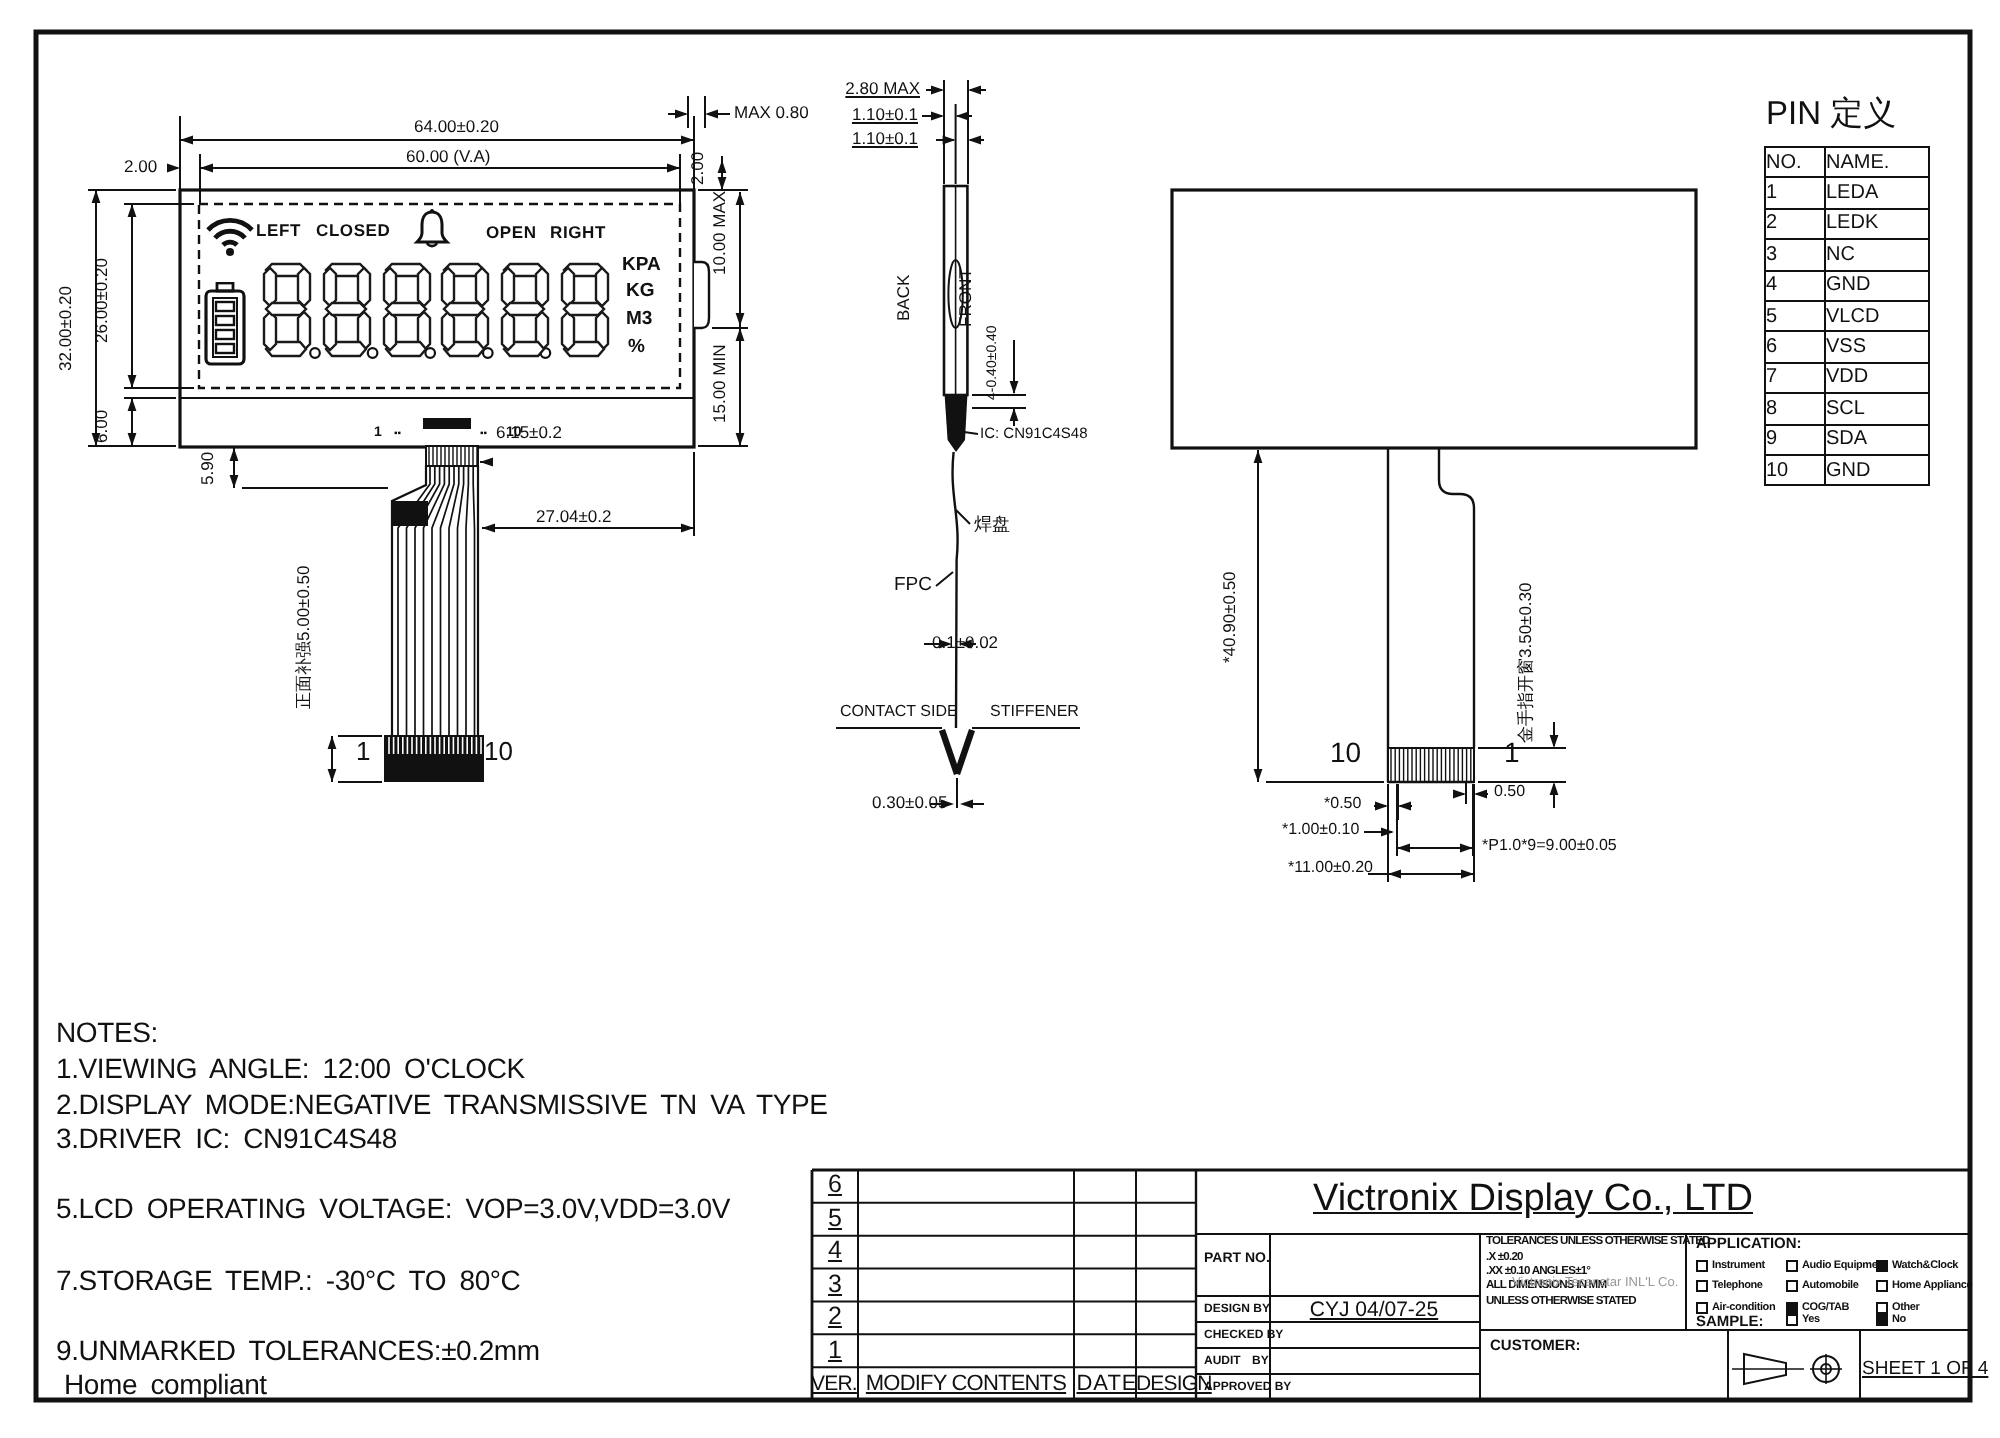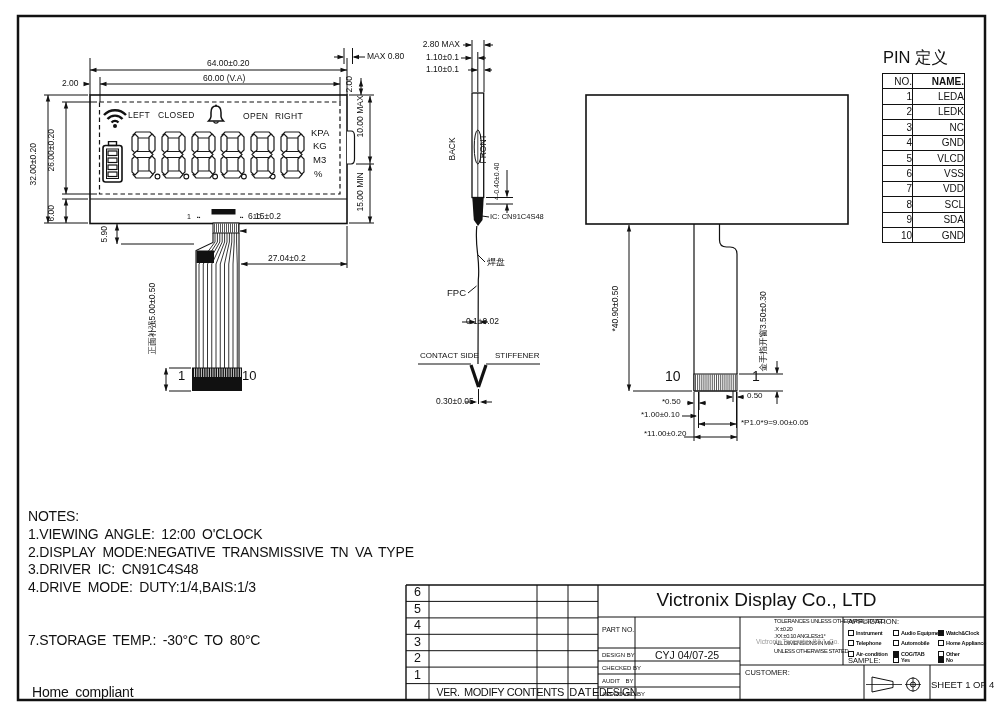--- a/index.html
+++ b/index.html
@@ -1,31 +1,31 @@
 <!DOCTYPE html>
 <html><head>
 <meta charset="utf-8">
 <style>
   html,body{margin:0;padding:0;background:#fff;}
   .sheet{position:relative;width:1000px;height:719px;background:#fff;overflow:hidden;
          font-family:"Liberation Sans",sans-serif;color:#111;}
   #lw{position:absolute;left:0;top:0;z-index:1;}
   .t{position:absolute;white-space:nowrap;line-height:1;color:#111;z-index:3;}
-  .b{font-weight:normal;}
+  .b{font-weight:bold;}
   .rv{transform:rotate(-90deg);transform-origin:0 100%;}
-  .ctr{text-align:center;}
-  .cx{letter-spacing:-0.4px;margin-left:31px;}
+  .ctr{text-align:center;text-decoration:underline;}
+  .cx{letter-spacing:-0.4px;}
   #digits{position:absolute;left:131px;top:131px;display:flex;gap:4.8px;z-index:2;}
   .note{font-size:14px;letter-spacing:-0.2px;word-spacing:3px;}
   .pin-table{position:absolute;left:882px;top:73px;border-collapse:collapse;z-index:3;
              font-size:10px;}
-  .pin-table td,.pin-table th{border:1px solid #111;padding:0;text-align:right;
+  .pin-table td,.pin-table th{border:1px solid #111;padding:0;text-align:left;
              font-weight:normal;height:14.4px;}
   .pin-table .c-no{width:29px;}
-  .pin-table .c-name{width:51px;font-weight:bold;}
+  .pin-table .c-name{width:51px;}
   .pin-table{border:1.5px solid #111;}
   .cbw{position:absolute;display:flex;align-items:center;gap:2px;z-index:3;}
   .cb{width:6px;height:6px;border:1px solid #111;box-sizing:border-box;flex:0 0 auto;}
   .cb.filled{background:#111;}
   .cbl{font-size:5.5px;font-weight:bold;letter-spacing:-0.2px;}
   .wm{color:#999;}
 </style>
 </head>
 <body>
 
@@ -458,22 +458,23 @@
           <td>10</td>
           <td>GND</td>
         </tr>
   </tbody>
     </table>
 
   <span class="t note" style="left:28px;top:509px">NOTES:</span>
   <span class="t note" style="left:28px;top:527px">1.VIEWING ANGLE: 12:00 O'CLOCK</span>
   <span class="t note" style="left:28px;top:544.6px">2.DISPLAY MODE:NEGATIVE TRANSMISSIVE TN VA TYPE</span>
   <span class="t note" style="left:28px;top:562.2px">3.DRIVER IC: CN91C4S48</span>
-  <span class="t note" style="left:28px;top:579.8px">4.DRIVE MODE: DUTY:1/4,BAIS:1/3</span>
+  <span class="t note" style="left:28px;top:597.4px">5.LCD OPERATING VOLTAGE: VOP=3.0V,VDD=3.0V</span>
   <span class="t note" style="left:28px;top:632.6px">7.STORAGE TEMP.: -30°C TO 80°C</span>
+  <span class="t note" style="left:28px;top:667.8px">9.UNMARKED TOLERANCES:±0.2mm</span>
   <span class="t note" style="left:32px;top:685.4px">Home compliant</span>
 
   <div class="t ctr" style="left:598px;top:590px;width:337px;font-size:19px">Victronix Display Co., LTD</div>
 
   <div class="t ctr" style="left:406px;top:586px;width:23px;font-size:12.5px">6</div>
   <div class="t ctr" style="left:406px;top:602.5px;width:23px;font-size:12.5px">5</div>
   <div class="t ctr" style="left:406px;top:619px;width:23px;font-size:12.5px">4</div>
   <div class="t ctr" style="left:406px;top:635.5px;width:23px;font-size:12.5px">3</div>
   <div class="t ctr" style="left:406px;top:652px;width:23px;font-size:12.5px">2</div>
   <div class="t ctr" style="left:406px;top:668.5px;width:23px;font-size:12.5px">1</div>

